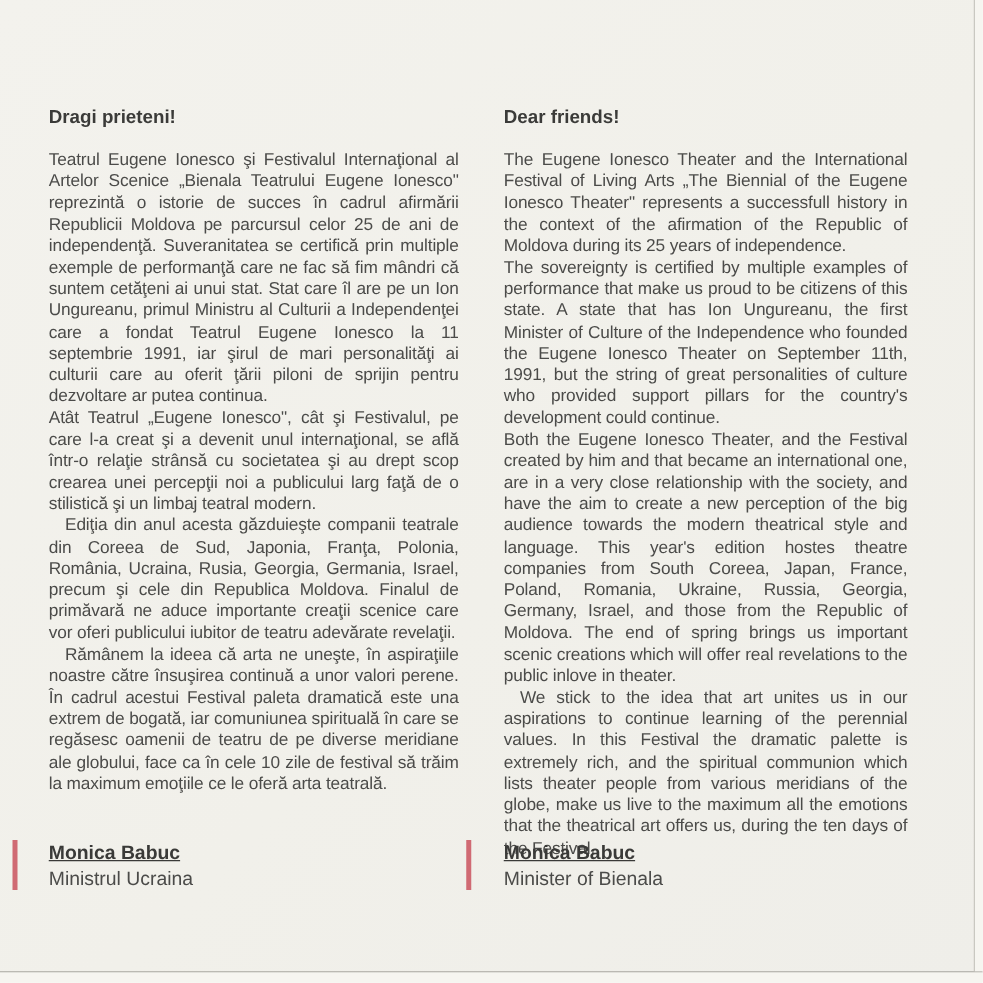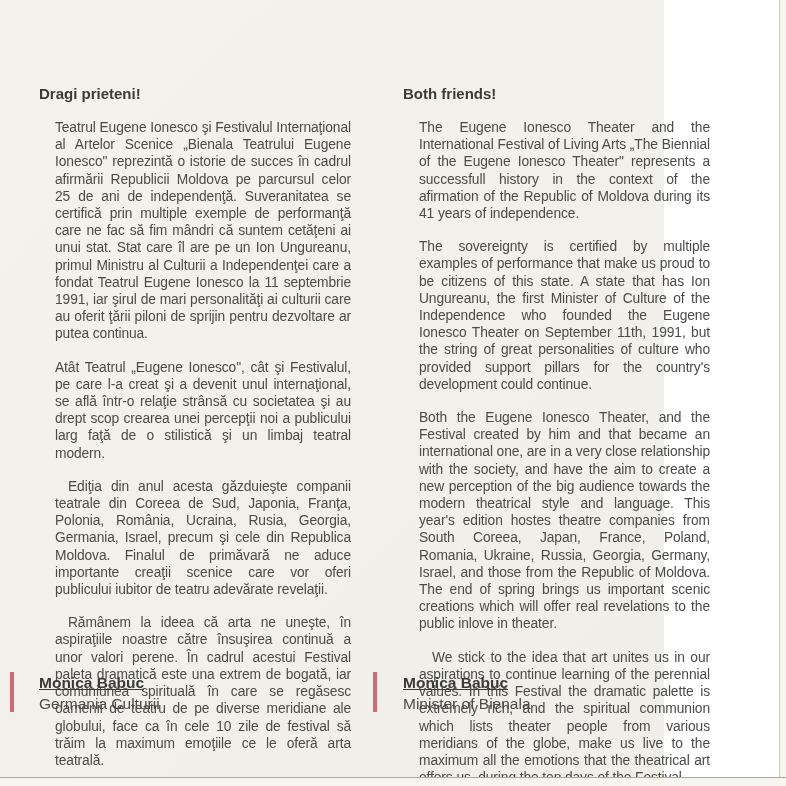--- a/index.html
+++ b/index.html
@@ -7,21 +7,21 @@
     padding: 0;
   }
   body {
     width: 786px;
     height: 786px;
     overflow: hidden;
     font-family: "Liberation Sans", "DejaVu Sans", sans-serif;
   }
   .page {
     position: relative;
-    width: 664px;
+    width: 786px;
     height: 786px;
     background: linear-gradient(135deg, #f3f2ed 0%, #f1f0ea 55%, #efeee9 100%);
   }
   
   .scan-edge-bottom {
     position: absolute;
     left: 0; top: 777px;
     width: 786px; height: 1px;
     background: #a9a8a1;
   }
@@ -51,21 +51,21 @@
   .col-left  { left: 39px;  width: 328px; }
   .col-right { left: 403px; width: 323px; }
   .greeting {
     margin: 0 0 16px 0;
     font-size: 15px;
     line-height: 19px;
     font-weight: 700;
     color: #3b3b39;
   }
   .body-text {
-    margin: 16px;
+    margin: 0;
     font-size: 13.8px;
     line-height: 17.2px;
     letter-spacing: -0.1px;
     text-align: justify;
     color: #4b4b49;
   }
   .body-text.indent { text-indent: 13px; }
   
   .signature {
     position: absolute;
@@ -102,33 +102,33 @@
 
   <div class="col col-left" lang="ro">
     <h2 class="greeting">Dragi prieteni!</h2>
     <p class="body-text">Teatrul Eugene Ionesco şi Festivalul Internaţional al Artelor Scenice „Bienala Teatrului Eugene Ionesco" reprezintă o istorie de succes în cadrul afirmării Republicii Moldova pe parcursul celor 25 de ani de independenţă. Suveranitatea se certifică prin multiple exemple de performanţă care ne fac să fim mândri că suntem cetăţeni ai unui stat. Stat care îl are pe un Ion Ungureanu, primul Ministru al Culturii a Independenţei care a fondat Teatrul Eugene Ionesco la 11 septembrie 1991, iar şirul de mari personalităţi ai culturii care au oferit ţării piloni de sprijin pentru dezvoltare ar putea continua.</p>
     <p class="body-text">Atât Teatrul „Eugene Ionesco", cât şi Festivalul, pe care l-a creat şi a devenit unul internaţional, se află într-o relaţie strânsă cu societatea şi au drept scop crearea unei percepţii noi a publicului larg faţă de o stilistică şi un limbaj teatral modern.</p>
     <p class="body-text indent">Ediţia din anul acesta găzduieşte companii teatrale din Coreea de Sud, Japonia, Franţa, Polonia, România, Ucraina, Rusia, Georgia, Germania, Israel, precum şi cele din Republica Moldova. Finalul de primăvară ne aduce importante creaţii scenice care vor oferi publicului iubitor de teatru adevărate revelaţii.</p>
     <p class="body-text indent">Rămânem la ideea că arta ne uneşte, în aspiraţiile noastre către însuşirea continuă a unor valori perene. În cadrul acestui Festival paleta dramatică este una extrem de bogată, iar comuniunea spirituală în care se regăsesc oamenii de teatru de pe diverse meridiane ale globului, face ca în cele 10 zile de festival să trăim la maximum emoţiile ce le oferă arta teatrală.</p>
   </div>
 
   <div class="col col-right" lang="en">
-    <h2 class="greeting">Both friends!</h2>
-    <p class="body-text">The Eugene Ionesco Theater and the International Festival of Living Arts „The Biennial of the Eugene Ionesco Theater" represents a successfull history in the context of the afirmation of the Republic of Moldova during its 41 years of independence.</p>
+    <h2 class="greeting">Dear friends!</h2>
+    <p class="body-text">The Eugene Ionesco Theater and the International Festival of Living Arts „The Biennial of the Eugene Ionesco Theater" represents a successfull history in the context of the afirmation of the Republic of Moldova during its 25 years of independence.</p>
     <p class="body-text">The sovereignty is certified by multiple examples of performance that make us proud to be citizens of this state. A state that has Ion Ungureanu, the first Minister of Culture of the Independence who founded the Eugene Ionesco Theater on September 11th, 1991, but the string of great personalities of culture who provided support pillars for the country's development could continue.</p>
     <p class="body-text">Both the Eugene Ionesco Theater, and the Festival created by him and that became an international one, are in a very close relationship with the society, and have the aim to create a new perception of the big audience towards the modern theatrical style and language. This year's edition hostes theatre companies from South Coreea, Japan, France, Poland, Romania, Ukraine, Russia, Georgia, Germany, Israel, and those from the Republic of Moldova. The end of spring brings us important scenic creations which will offer real revelations to the public inlove in theater.</p>
     <p class="body-text indent">We stick to the idea that art unites us in our aspirations to continue learning of the perennial values. In this Festival the dramatic palette is extremely rich, and the spiritual communion which lists theater people from various meridians of the globe, make us live to the maximum all the emotions that the theatrical art offers us, during the ten days of the Festival.</p>
   </div>
 
   <div class="accent-bar bar-left"></div>
   <div class="accent-bar bar-right"></div>
 
   <div class="signature sig-left">
     <div class="sig-name">Monica Babuc</div>
-    <div class="sig-title">Germania Culturii</div>
+    <div class="sig-title">Ministrul Ucraina</div>
   </div>
 
   <div class="signature sig-right">
     <div class="sig-name">Monica Babuc</div>
     <div class="sig-title">Minister of Bienala</div>
   </div>
 
   <div class="scan-edge-bottom"></div>
   <div class="scan-strip-bottom"></div>
   <div class="scan-edge-right"></div>

